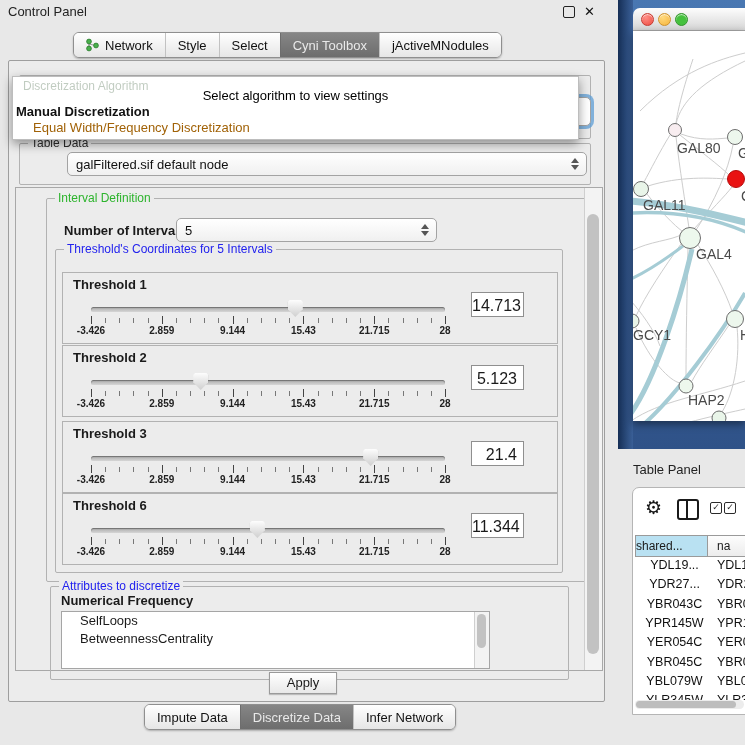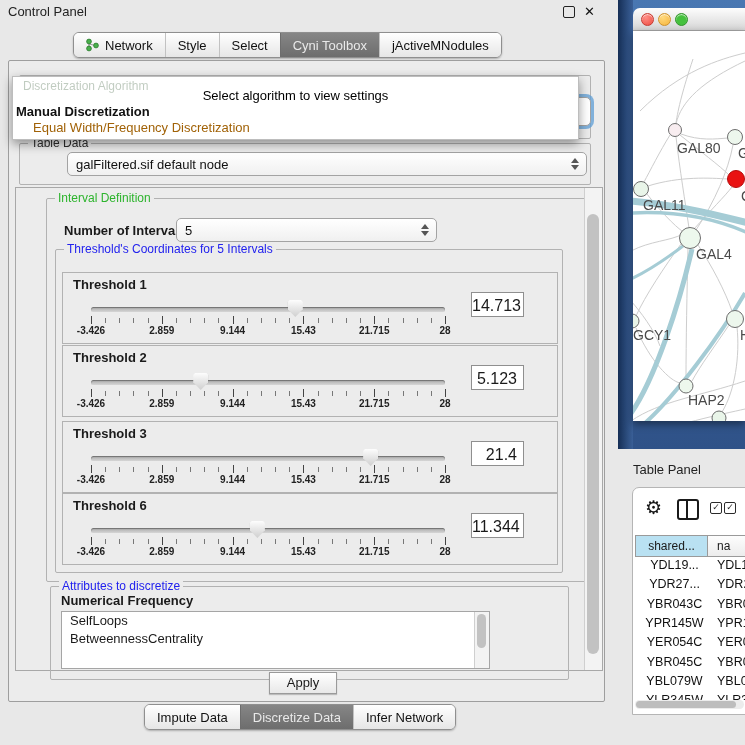--- a/index.html
+++ b/index.html
@@ -41,21 +41,21 @@
          background:linear-gradient(#fdfdfd,#cfcfcf);
          clip-path:polygon(12% 0,88% 0,100% 12%,100% 55%,50% 100%,0 55%,0 12%);
          filter:drop-shadow(0 0 1px #777);}
   .minor-ticks{position:absolute;left:0;top:17px;width:355px;height:5px;
          background:repeating-linear-gradient(90deg,#777 0 1px,transparent 1px 14.16px);}
   .majtick{position:absolute;top:15px;width:1px;height:8px;background:#444;}
   .ticklabel{position:absolute;top:24px;font-size:10px;font-weight:bold;color:#222;transform:translateX(-50%);white-space:nowrap;}
   .valbox{position:absolute;left:408px;top:19px;width:53px;height:25px;background:#fff;border:1px solid #8f8f8f;
           font-size:16px;text-align:right;line-height:25px;padding-right:6px;box-sizing:border-box;}
   .listbox{position:absolute;background:#fff;border:1px solid #a5a5a5;overflow:hidden;}
-  .listitem{padding:1px 0 2px 8px;font-size:13px;}
+  .listitem{padding:1px 0 2px 18px;font-size:13px;}
   .btn{background:linear-gradient(#ffffff,#e8e8e8);border:1px solid #9a9a9a;border-radius:0;
        font-size:13px;text-align:center;box-shadow:0 1px 1px rgba(0,0,0,.2);}
   
   .popup{left:12px;top:76px;width:565px;height:62px;background:#fff;border:1px solid #bdbdbd;
          box-shadow:0 4px 10px rgba(0,0,0,.4);z-index:50;}
   .popup .hint{position:absolute;top:11px;left:0;width:100%;text-align:center;color:#000000;font-size:13px;}
   .popup .opt1{position:absolute;top:27px;left:3px;font-weight:bold;font-size:13px;color:#111;}
   .popup .opt2{position:absolute;top:43px;left:20px;font-size:13px;color:#a16207;}
   .bleed{position:absolute;top:2px;left:10px;font-size:12px;color:#5d7a5d;opacity:.38;}
   .focus-frag{left:560px;top:96px;width:28px;height:27px;background:#fff;border:1px solid #a3a3a3;border-radius:5px;
@@ -339,21 +339,21 @@
 <div class="abs tp-area">
   <div class="tp-title">Table Panel</div>
   <div class="tp-window">
 
     <div class="abs" style="left:12px;top:10px;font-size:19px;line-height:19px;color:#151515;">⚙</div>
     <div class="tp-col-icon" style="left:44px;top:11px;"></div>
     <div class="cbx" style="left:77px;top:14px;">✓</div>
     <div class="cbx" style="left:91px;top:14px;">✓</div>
 
     <div class="abs" style="left:2px;top:47px;width:111px;height:22px;">
-      <div class="hdr-cell" style="left:0;width:73px;background:#b9e1f2;justify-content:center;">
+      <div class="hdr-cell" style="left:0;width:73px;background:#b9e1f2;">
         <span>shared...</span>
       </div>
       <div class="hdr-cell" style="left:72px;width:41px;background:linear-gradient(#fdfdfd,#ececec);padding-left:9px;">
         <span>na</span>
       </div>
     </div>
     <div id="tp-rows" class="abs" style="left:2px;top:70px;width:111px;height:142px;overflow:hidden;">
         <div class="trow" style="top: 0px;">
           <div class="c1">YDL19...</div>
           <div class="c2">YDL1</div>

